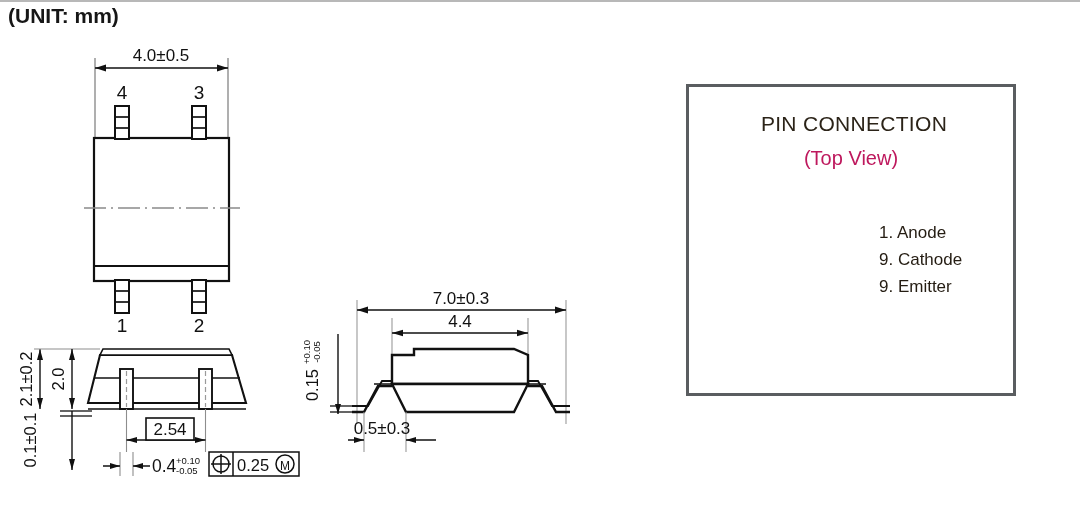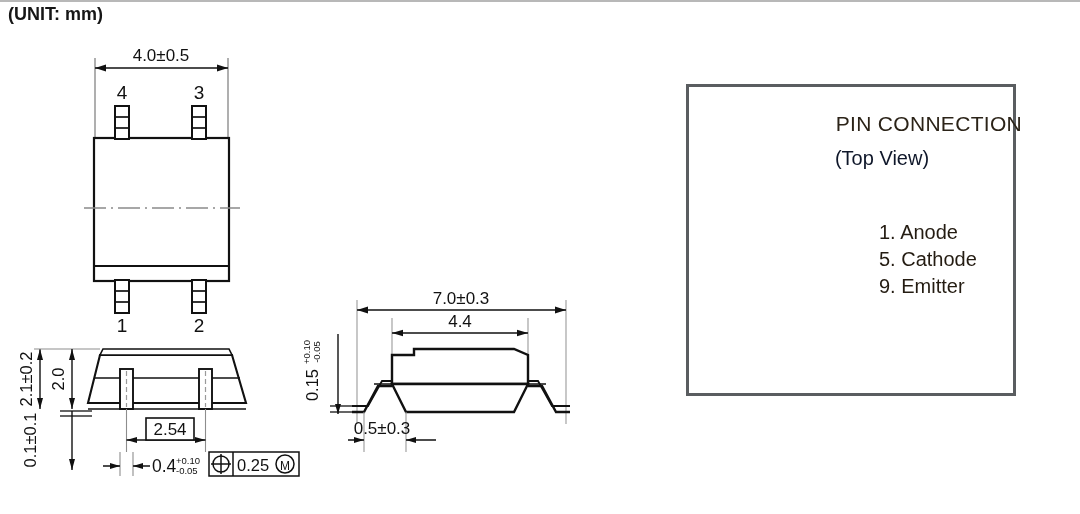--- a/index.html
+++ b/index.html
@@ -8,42 +8,42 @@
     font-family:"Liberation Sans","DejaVu Sans",sans-serif;
     background:#ffffff;
   }
   #root{position:absolute;inset:0;}
 
   
   .top-hairline{position:absolute;left:0;top:0;width:1080px;height:2px;background:#b8b8b8;}
 
   .unit-label{
     position:absolute;left:8px;top:4px;
-    font-size:18px;font-weight:bold;color:#161616;
+    font-size:21px;font-weight:bold;color:#161616;
     letter-spacing:0px;white-space:nowrap;
   }
 
   .svgwrap{position:absolute;left:0;top:0;width:1080px;height:514px;}
 
   
   .pin-panel{
     position:absolute;left:686px;top:84px;width:330px;height:312px;
     border:3px solid #5a5d60;background:#ffffff;box-sizing:border-box;
   }
   .pin-title{
-    position:absolute;left:686px;top:112px;width:336px;text-align:right;
+    position:absolute;left:686px;top:112px;width:336px;text-align:center;
     font-size:21px;color:#2b2318;letter-spacing:.3px;white-space:nowrap;
   }
   .pin-subtitle{
     position:absolute;left:686px;top:147px;width:330px;text-align:center;
-    font-size:20px;color:#0f172a;white-space:nowrap;margin-left:31px;
+    font-size:20px;color:#be185d;white-space:nowrap;
   }
   .pin-list{
     position:absolute;left:879px;top:219px;
-    font-size:20px;color:#241c12;line-height:27px;
+    font-size:17px;color:#241c12;line-height:27px;
   }
   .pin-list div{white-space:nowrap;}
 
   .dimtext{font-family:"Liberation Sans","DejaVu Sans",sans-serif;fill:#111;}
 </style>
 </head>
 <body>
 
 <div id="root">
 
@@ -249,17 +249,17 @@
     <text class="dimtext" x="199" y="99" font-size="19" text-anchor="middle">3</text>
     <text class="dimtext" x="122" y="332" font-size="19" text-anchor="middle">1</text>
     <text class="dimtext" x="199" y="332" font-size="19" text-anchor="middle">2</text>
   </svg>
 
   <div class="pin-panel"></div>
   <div class="pin-title">PIN CONNECTION</div>
   <div class="pin-subtitle">(Top View)</div>
   <div class="pin-list">
     <div>1. Anode</div>
-    <div>5. Cathode</div>
+    <div>9. Cathode</div>
     <div>9. Emitter</div>
   </div>
 
 </div>
 
 </body></html>

